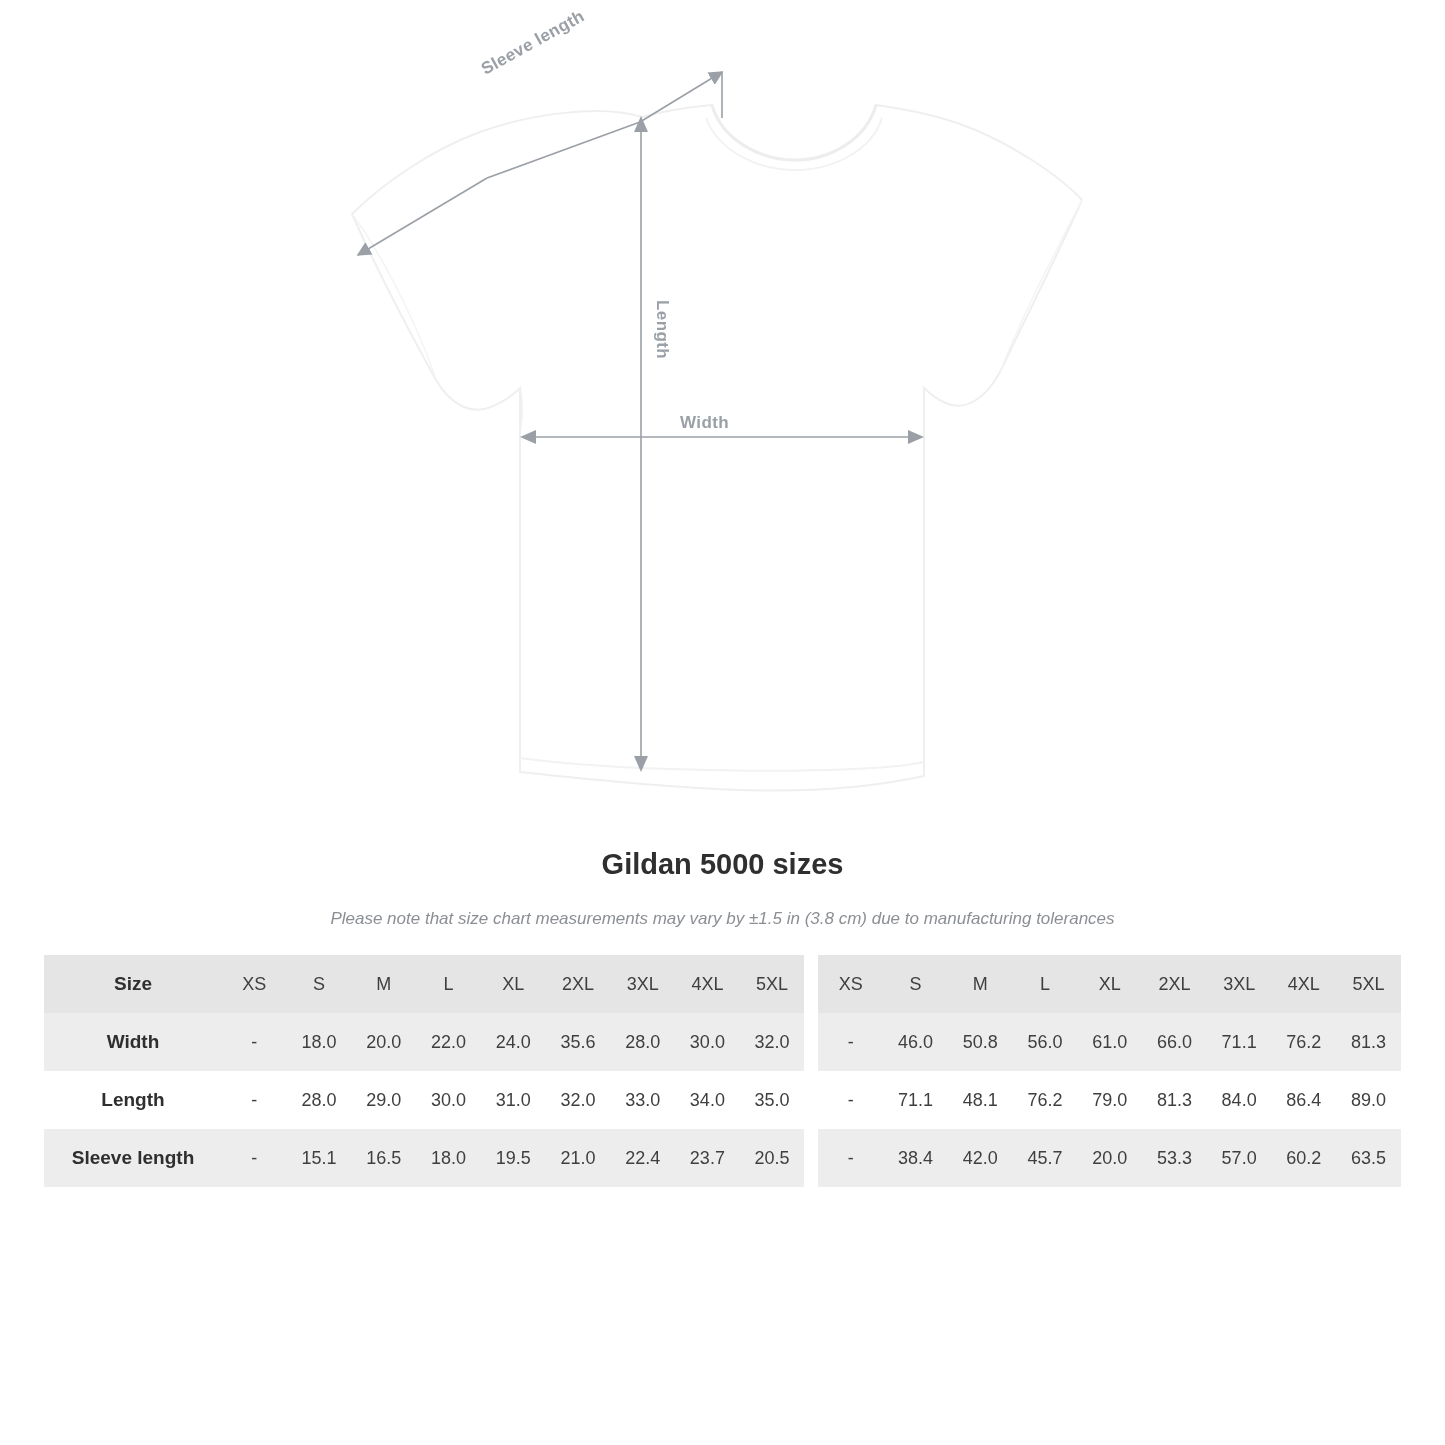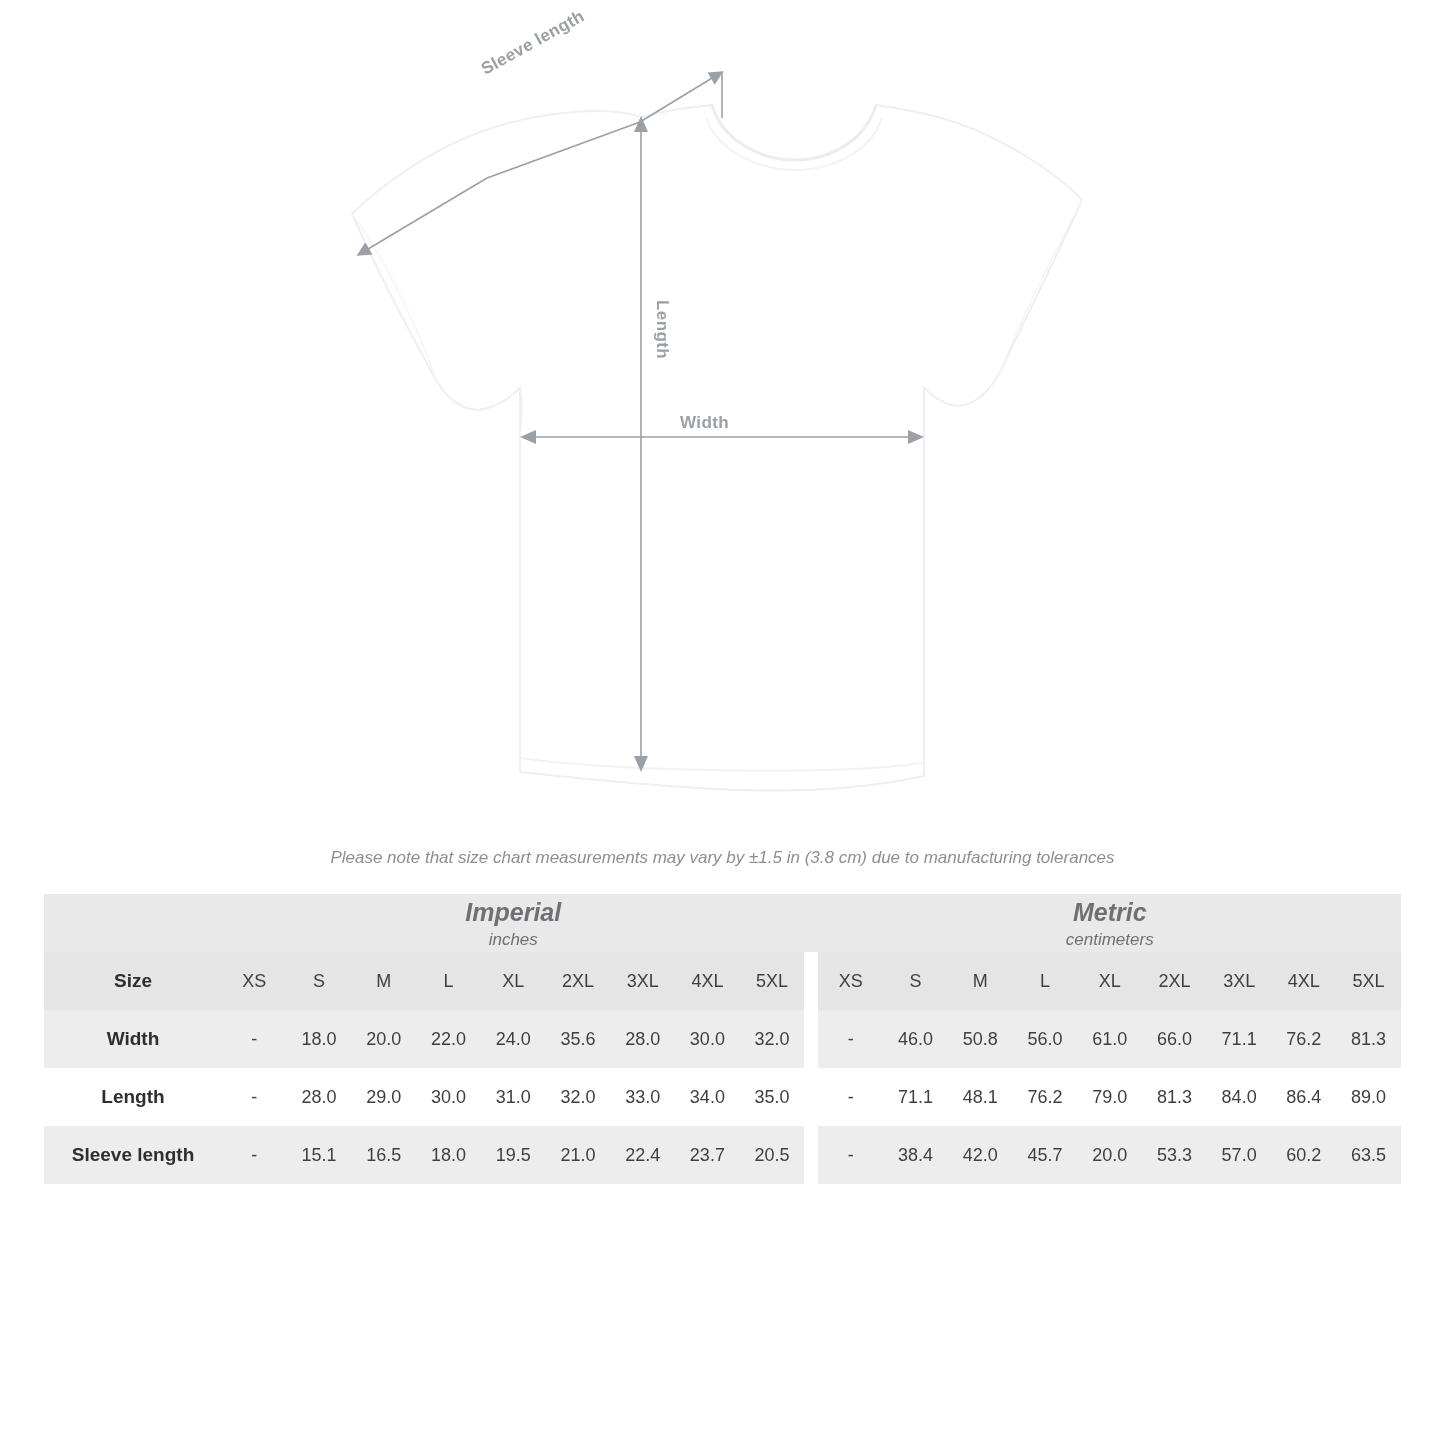--- a/index.html
+++ b/index.html
@@ -64,21 +64,21 @@
   .chart-title {
     font-size: 29px;
     font-weight: bold;
     color: #2f2f2f;
     margin: 0;
   }
   .chart-note {
     font-size: 17px;
     font-style: italic;
     color: #8b8f94;
-    margin-top: 22px;
+    margin-top: 28px;
   }
 
   
   .table-wrap {
     margin: 26px 44px 0 44px;
   }
   table.size-table {
     border-collapse: collapse;
     width: 1357px;
     table-layout: fixed;
@@ -209,45 +209,34 @@
         <path d="M924,437 L908,430 L908,444 Z" fill="#9aa0a6" stroke="none"></path>
       </g>
     </svg>
 
     <div class="dim-label lbl-sleeve">Sleeve length</div>
     <div class="dim-label lbl-length">Length</div>
     <div class="dim-label lbl-width">Width</div>
   </div>
 
   <div class="title-block">
+    <div class="chart-title">Gildan 5000 sizes</div>
     <div class="chart-note">Please note that size chart measurements may vary by ±1.5 in (3.8 cm) due to manufacturing tolerances</div>
   </div>
 
   <div class="table-wrap">
     <table class="size-table">
       <colgroup>
         <col class="col-label">
         <col span="9">
         <col class="col-gap">
         <col span="9">
       </colgroup>
       <tbody>
 
-        <tr class="band-row">
-          <td></td>
-          <td colspan="9">
-            <div class="unit-sys">Imperial</div>
-            <div class="unit-sub">inches</div>
-          </td>
-          <td></td>
-          <td colspan="9">
-            <div class="unit-sys">Metric</div>
-            <div class="unit-sub">centimeters</div>
-          </td>
-        </tr>
 
         <tr class="hdr-row">
           <td class="rowhead">Size</td>
           <td>XS</td>
           <td>S</td>
           <td>M</td>
           <td>L</td>
           <td>XL</td>
           <td>2XL</td>
           <td>3XL</td>

